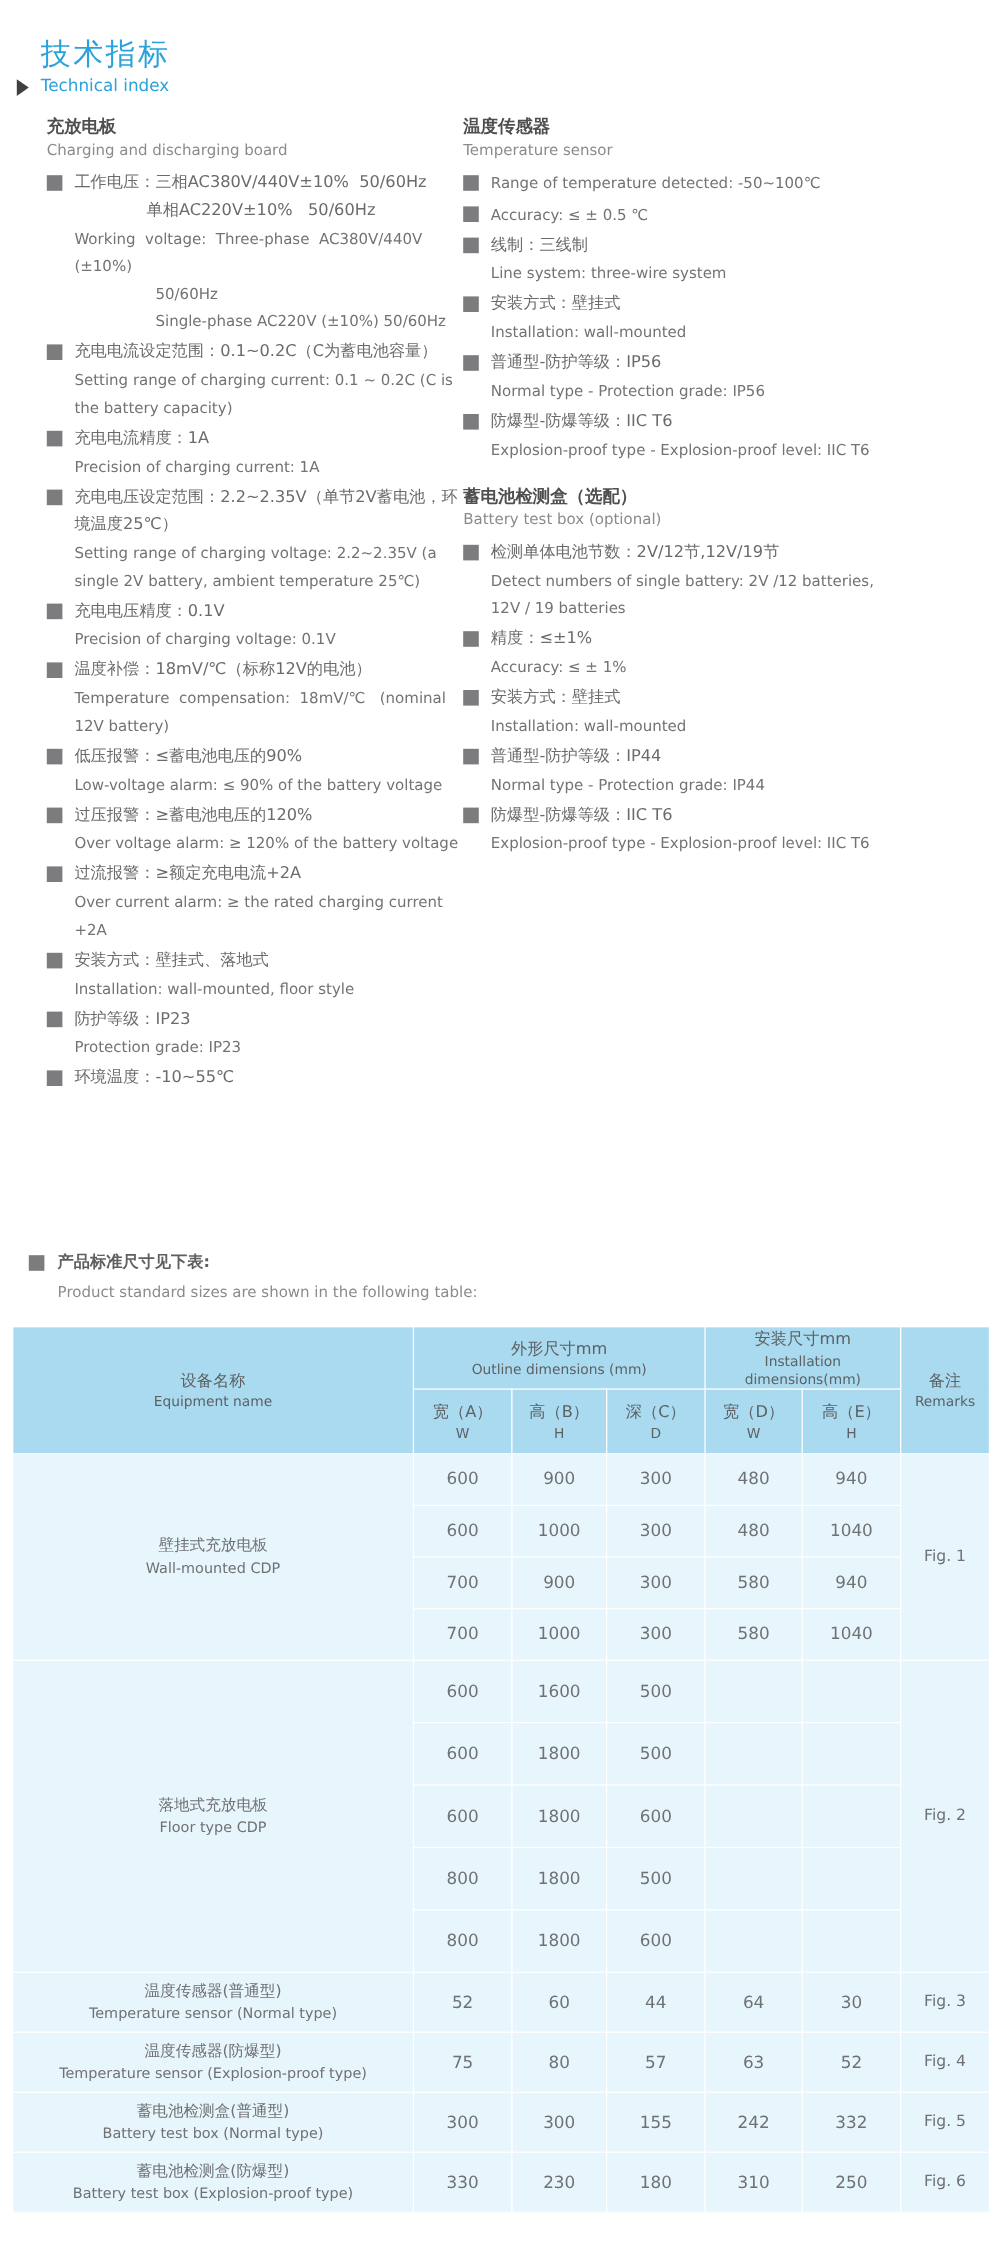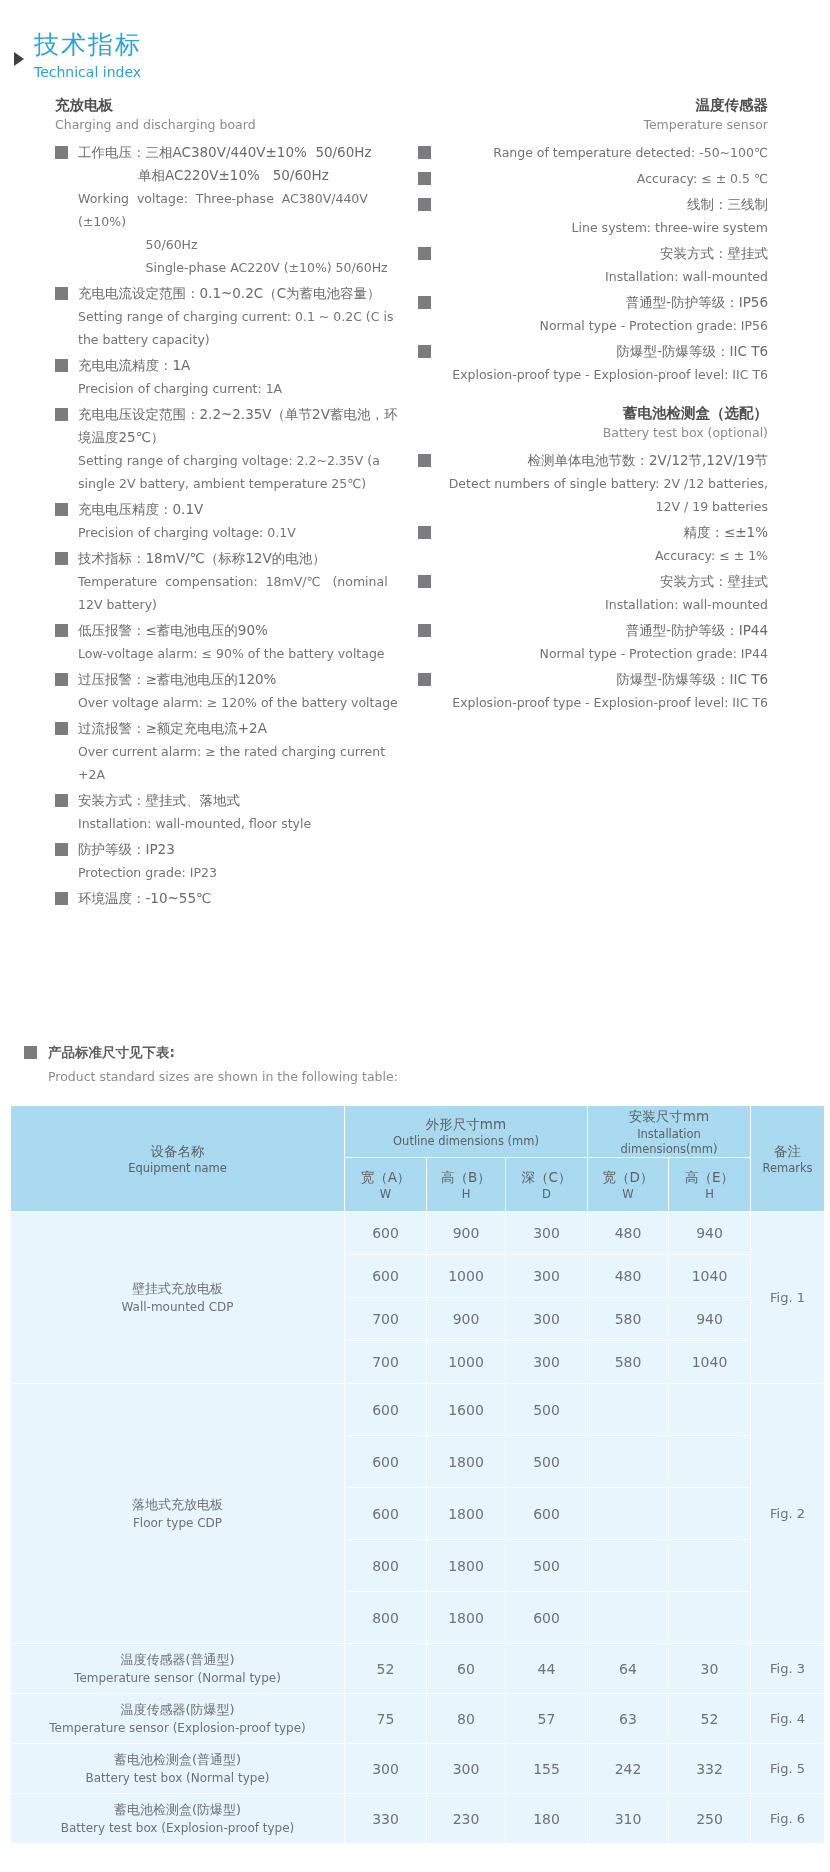--- a/index.html
+++ b/index.html
@@ -1,29 +1,29 @@
 <!DOCTYPE html>
 <html><head>
 <meta charset="utf-8">
 <style>
   html,body{margin:0;padding:0;background:#fff;}
   body{width:830px;font-family:"DejaVu Sans","Liberation Sans",sans-serif;}
   .page{width:830px;height:1872px;background:#fff;overflow:hidden;position:relative;}
 
   
-  .title-row{display:flex;align-items:center;padding:28px 0 0 14px;}
+  .title-row{display:flex;align-items:flex-end;padding:28px 0 0 14px;}
   .tri{width:0;height:0;border-left:10px solid #404040;border-top:7px solid transparent;
        border-bottom:7px solid transparent;margin:9px 10px 0 0;}
   .t-zh{font-size:25px;color:#2aa2dc;letter-spacing:2px;}
   .t-en{font-size:14px;color:#2aa2dc;margin-top:3px;}
 
   
-  .cols{display:flex;padding-left:55px;margin-top:16px;height:938px;box-sizing:border-box;}
+  .cols{display:flex;padding-left:39px;margin-top:16px;height:938px;box-sizing:border-box;}
   .col-left{width:345px;}
-  .col-right{width:350px;margin-left:18px;text-align:right;}
+  .col-right{width:350px;margin-left:2px;}
 
   .sec-head{margin-bottom:9px;}
   .sec-head.mt{margin-top:18px;}
   .sh-zh{font-size:14.5px;font-weight:bold;color:#4f4f51;}
   .sh-en{font-size:12.5px;color:#8b8b8d;margin-top:2px;}
 
   .item{position:relative;padding-left:23px;margin-bottom:3px;}
   .sq{width:13px;height:13px;background:#7c7c7e;position:absolute;left:0;top:5px;}
   .item .zh{color:#6b6b6d;font-size:13.5px;line-height:23px;white-space:pre-wrap;}
   .item .en{color:#737373;font-size:12.5px;line-height:23px;white-space:pre-wrap;}
@@ -93,21 +93,21 @@
           <div class="zh">充电电压设定范围：2.2~2.35V（单节2V蓄电池，环境温度25℃）</div>
           <div class="en">Setting range of charging voltage: 2.2~2.35V (a single 2V battery, ambient temperature 25℃)</div>
         </div>
       <div class="item">
           <span class="sq"></span>
           <div class="zh">充电电压精度：0.1V</div>
           <div class="en">Precision of charging voltage: 0.1V</div>
         </div>
       <div class="item">
           <span class="sq"></span>
-          <div class="zh">技术指标：18mV/℃（标称12V的电池）</div>
+          <div class="zh">温度补偿：18mV/℃（标称12V的电池）</div>
           <div class="en">Temperature  compensation:  18mV/℃   (nominal  12V battery)</div>
         </div>
       <div class="item">
           <span class="sq"></span>
           <div class="zh">低压报警：≤蓄电池电压的90%</div>
           <div class="en">Low-voltage alarm: ≤ 90% of the battery voltage</div>
         </div>
       <div class="item">
           <span class="sq"></span>
           <div class="zh">过压报警：≥蓄电池电压的120%</div>

